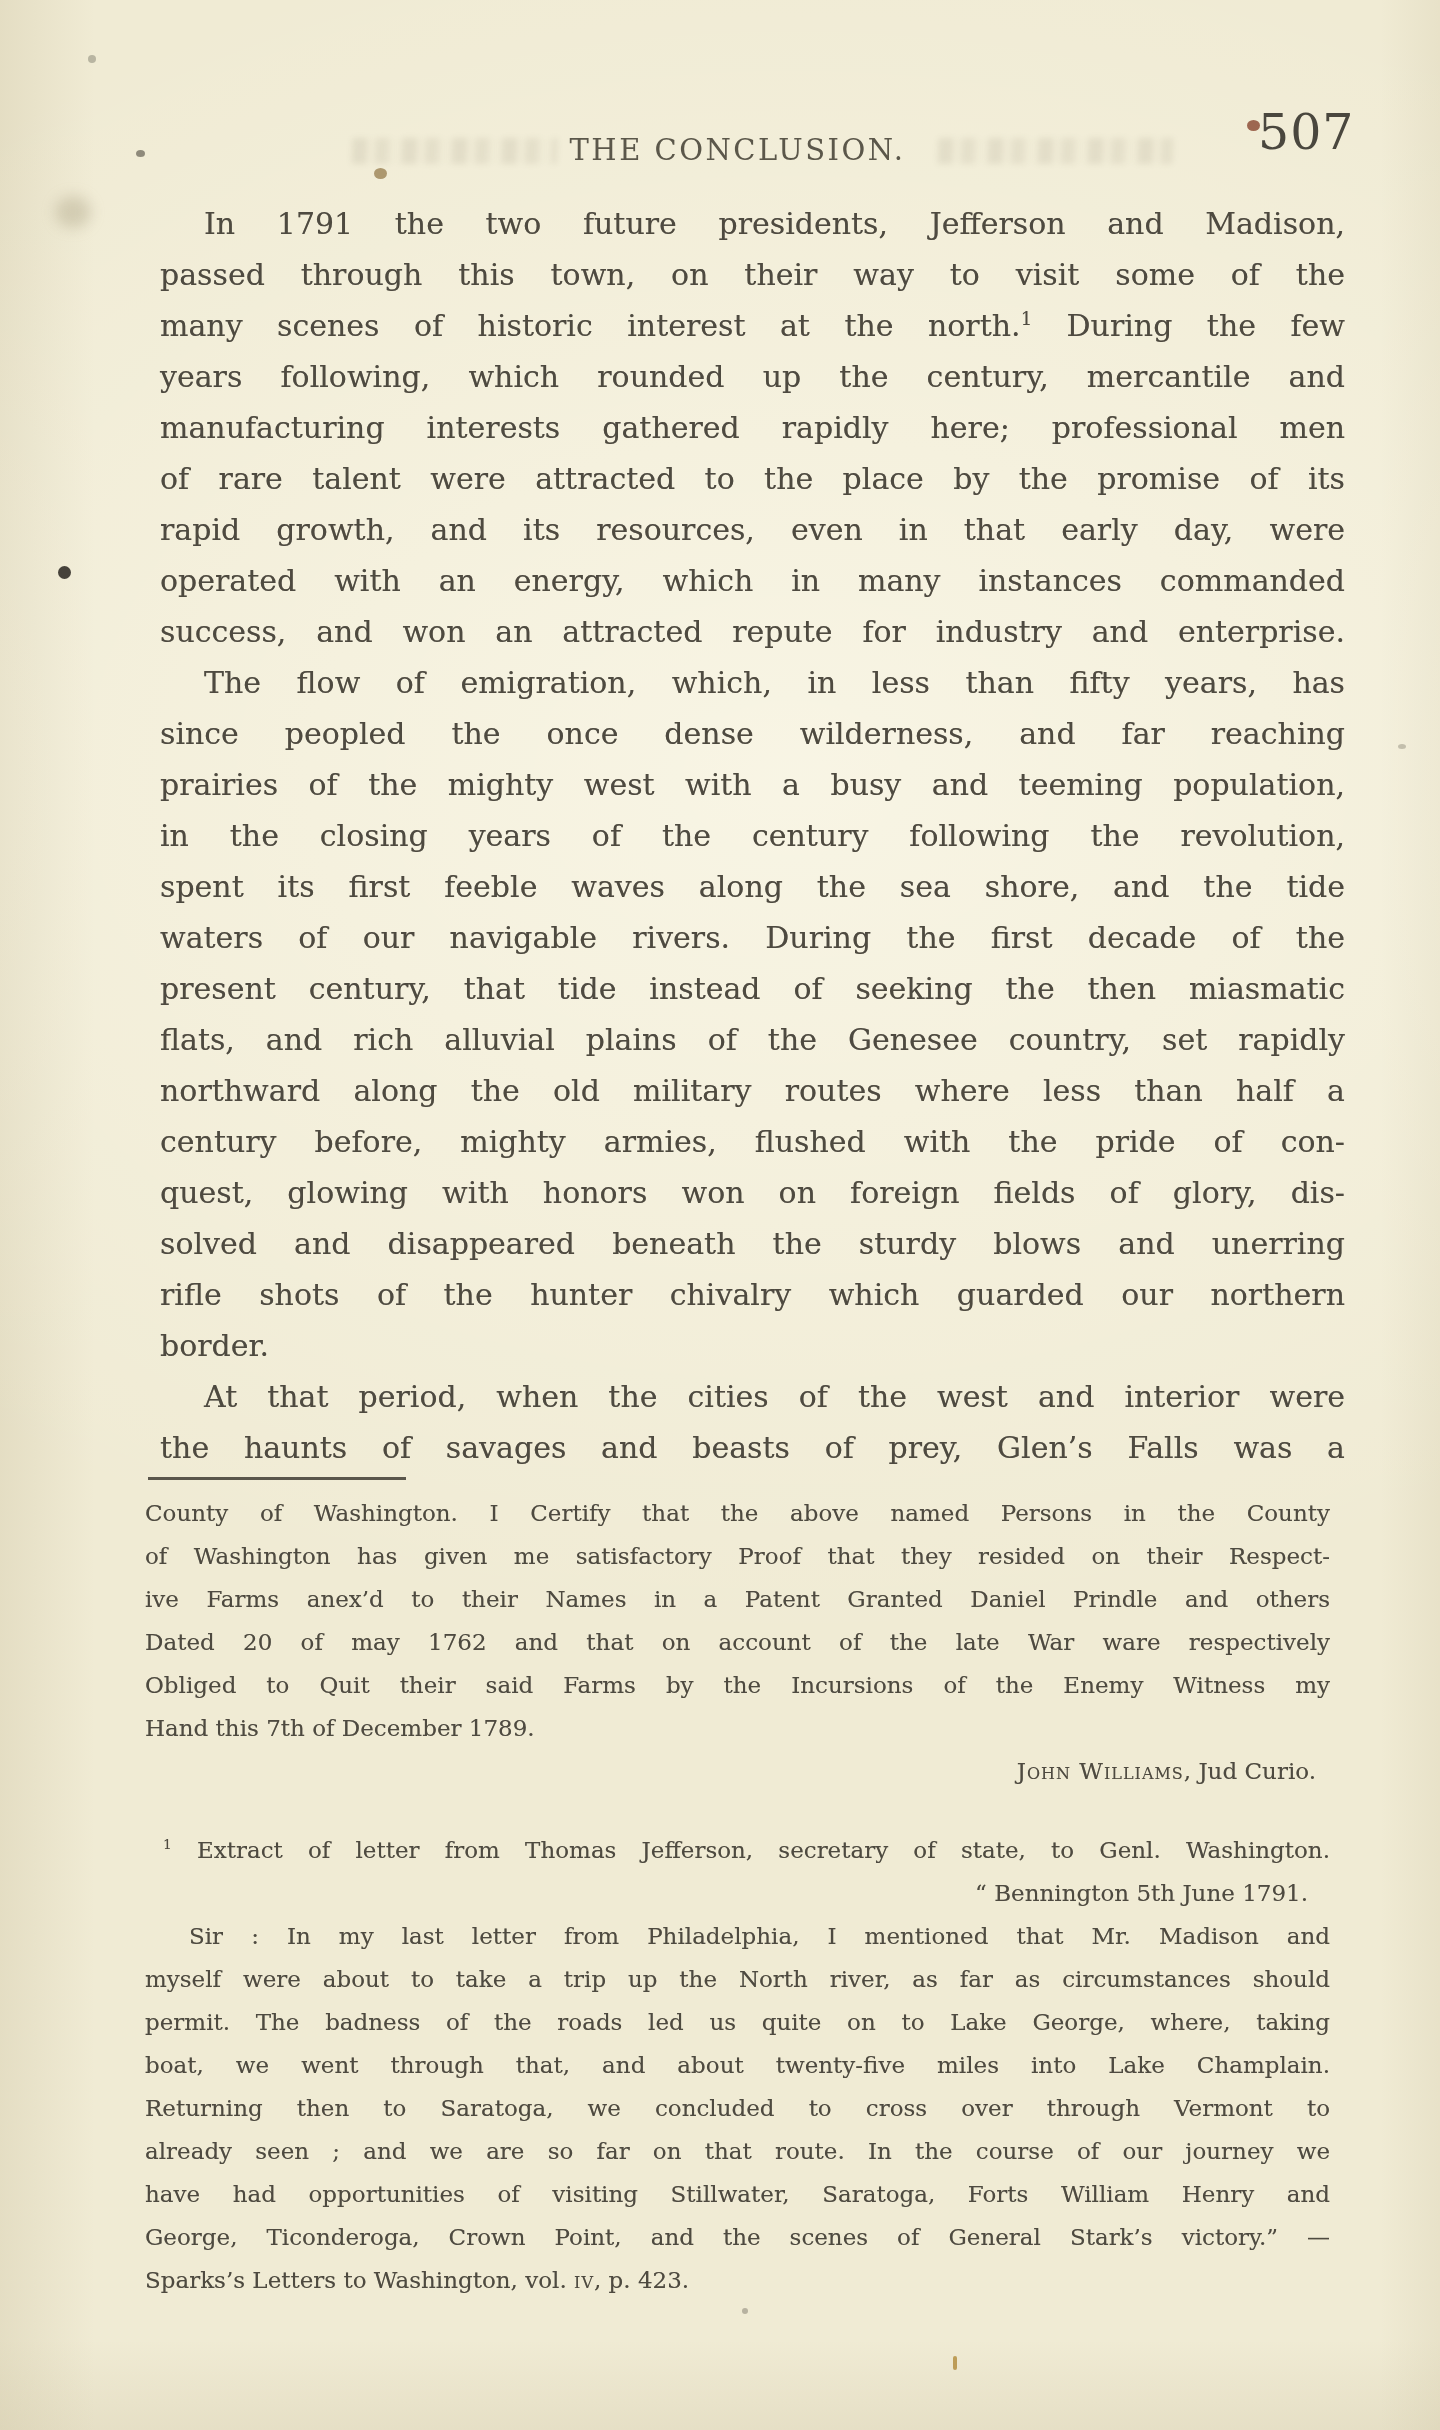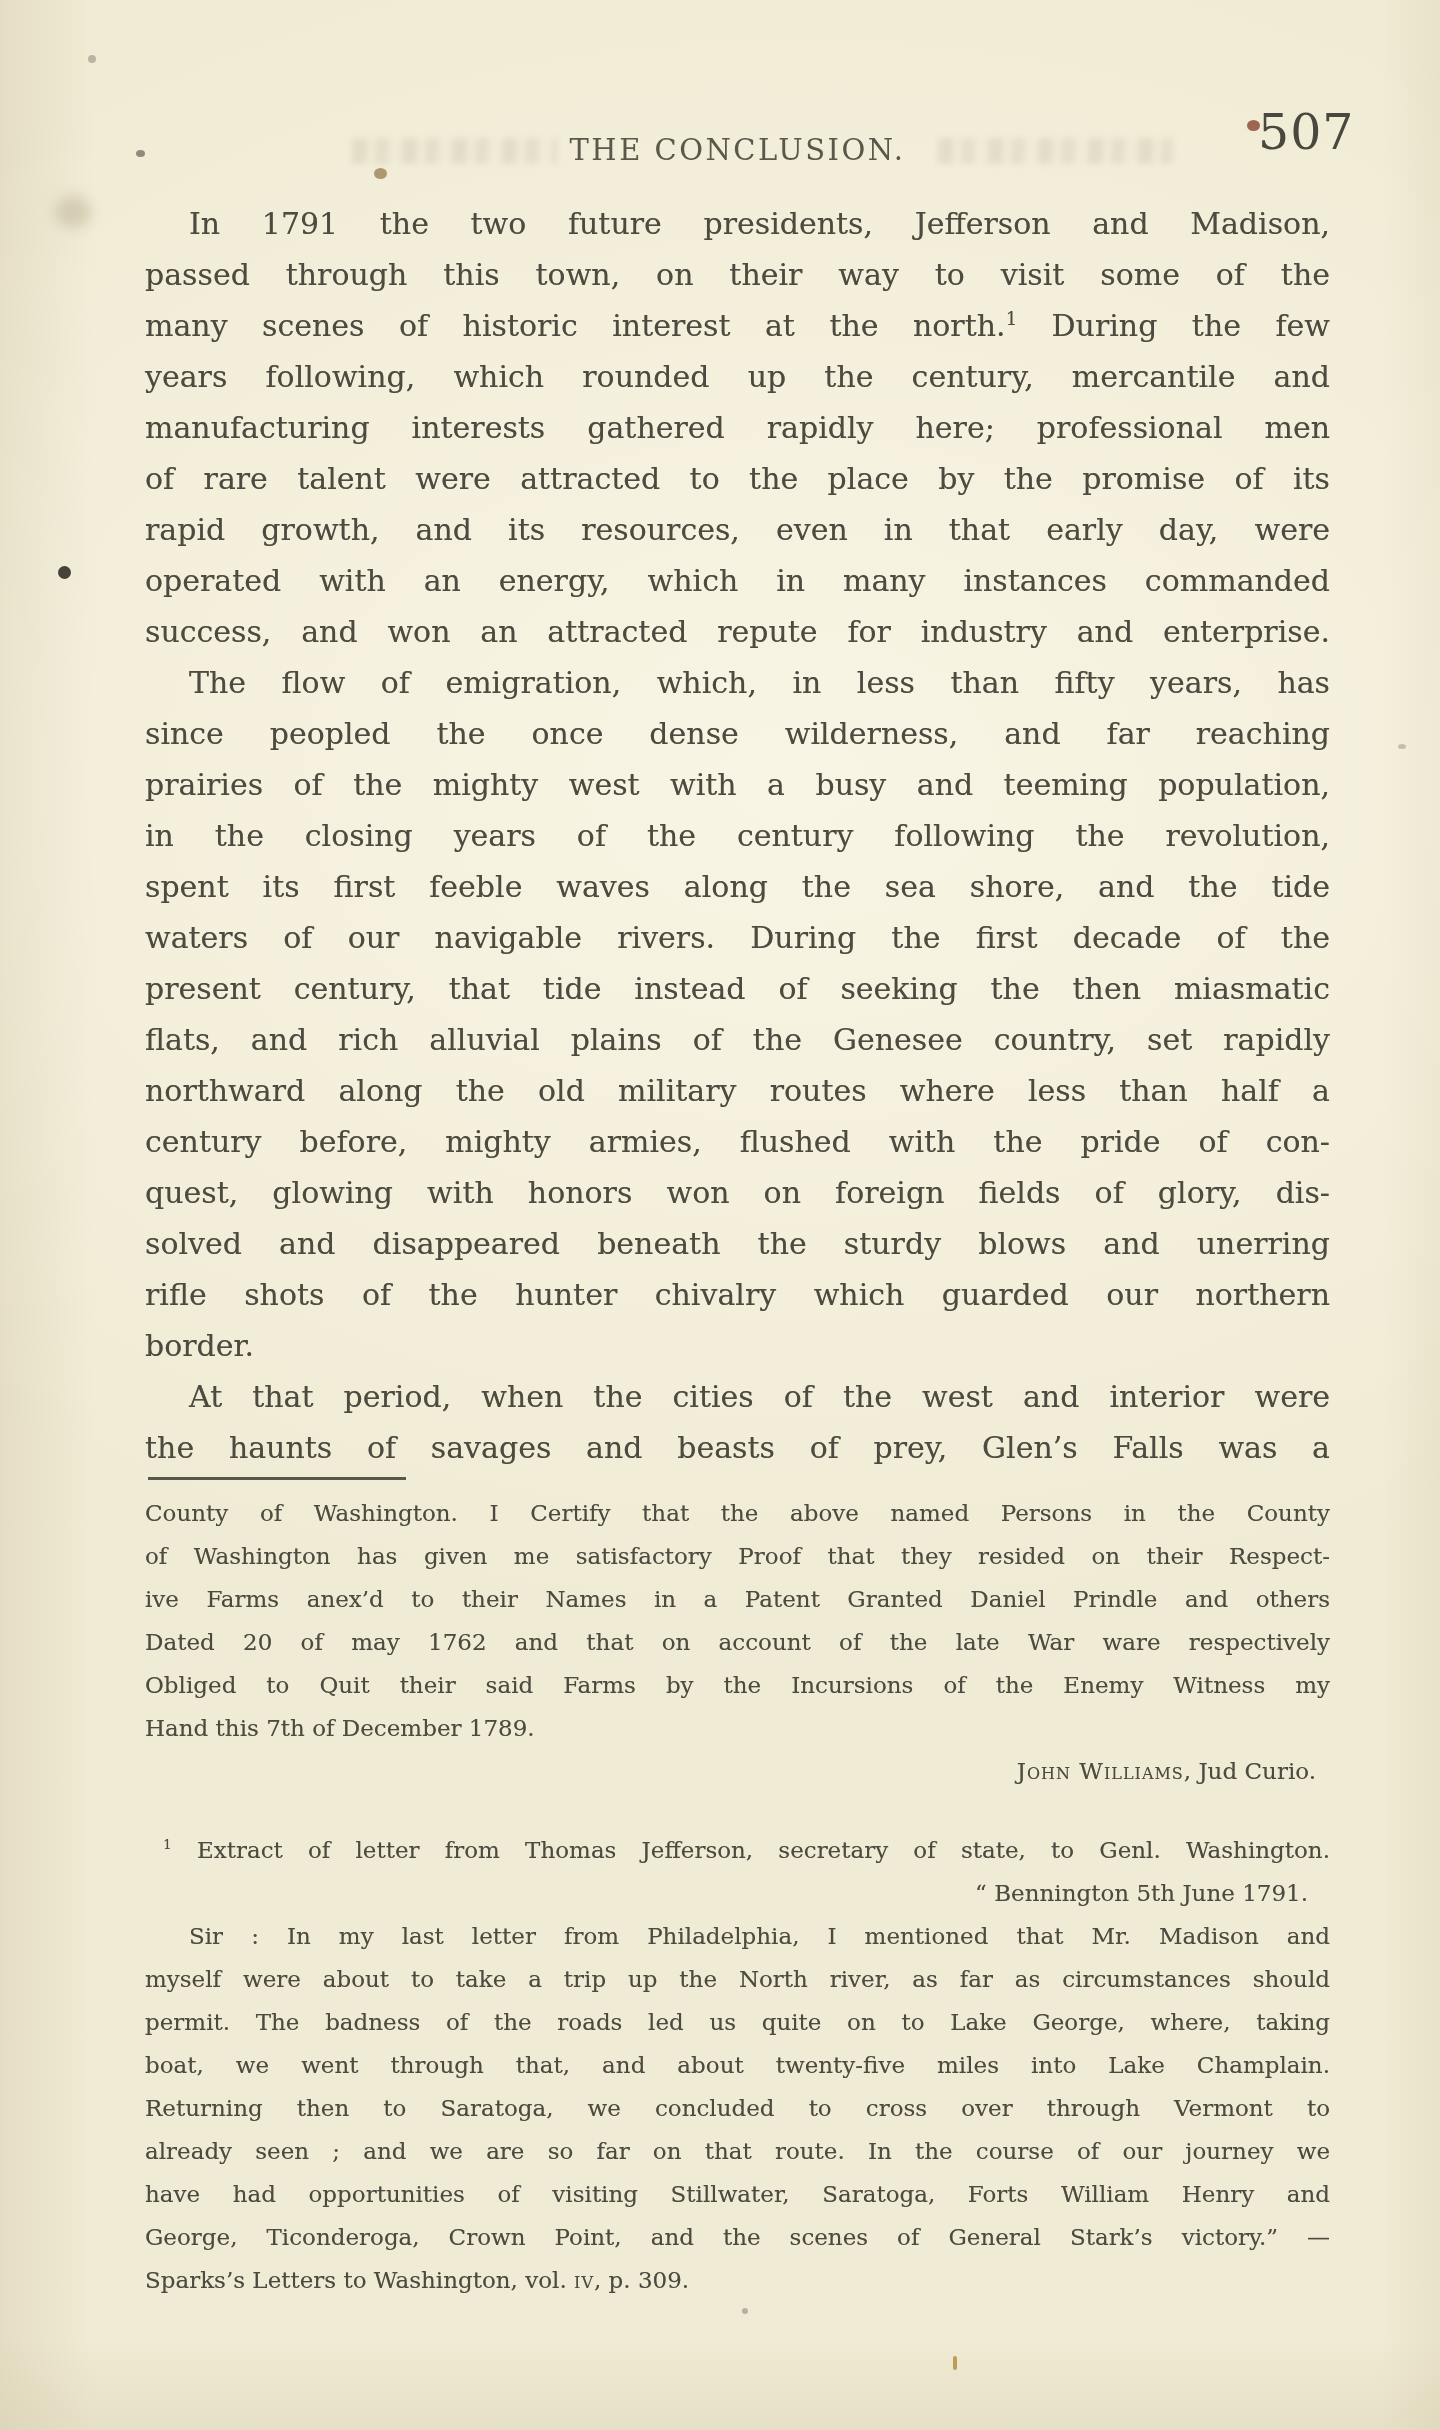--- a/index.html
+++ b/index.html
@@ -14,21 +14,21 @@
       #f0ebd4;
   }
   .running-head{
     position:absolute;top:133px;left:145px;width:1185px;text-align:center;
     font-size:29px;letter-spacing:2.5px;color:#5b574a;
   }
   .page-number{
     position:absolute;top:104px;left:1258px;font-size:49px;color:#4a473e;letter-spacing:1px;
   }
   .body-text{
-    position:absolute;top:198px;left:145px;width:1185px;
+    position:absolute;top:198px;left:160px;width:1185px;
     font-size:30px;line-height:51px;
     text-shadow:0 0 0.6px rgba(78,74,64,0.45);
   }
   .footnote-rule{
     position:absolute;top:1477px;left:148px;width:258px;height:3px;background:#5a564b;
   }
   .footnotes{
     position:absolute;top:1492px;left:145px;width:1185px;
     font-size:23px;line-height:43px;
     text-shadow:0 0 0.5px rgba(78,74,64,0.4);
@@ -133,17 +133,17 @@
       <div class="ln ind-sm"><span class="sup">1</span><span> Extract of letter from Thomas Jefferson, secretary of state, to Genl. Washington.</span></div>
       <div class="ln right pad-r2">“ Bennington 5th June 1791.</div>
       <div class="ln ind">Sir : In my last letter from Philadelphia, I mentioned that Mr. Madison and</div>
       <div class="ln">myself were about to take a trip up the North river, as far as circumstances should</div>
       <div class="ln">permit. The badness of the roads led us quite on to Lake George, where, taking</div>
       <div class="ln">boat, we went through that, and about twenty-five miles into Lake Champlain.</div>
       <div class="ln">Returning then to Saratoga, we concluded to cross over through Vermont to</div>
       <div class="ln">already seen ; and we are so far on that route. In the course of our journey we</div>
       <div class="ln">have had opportunities of visiting Stillwater, Saratoga, Forts William Henry and</div>
       <div class="ln">George, Ticonderoga, Crown Point, and the scenes of General Stark’s victory.” —</div>
-      <div class="ln end"><span class="it">Sparks’s Letters to Washington</span><span>, vol. </span><span class="sc">iv</span><span>, p. 309.</span></div>
+      <div class="ln end"><span class="it">Sparks’s Letters to Washington</span><span>, vol. </span><span class="sc">iv</span><span>, p. 423.</span></div>
     </div>
   </div>
 
 </div>
 
 </body></html>

